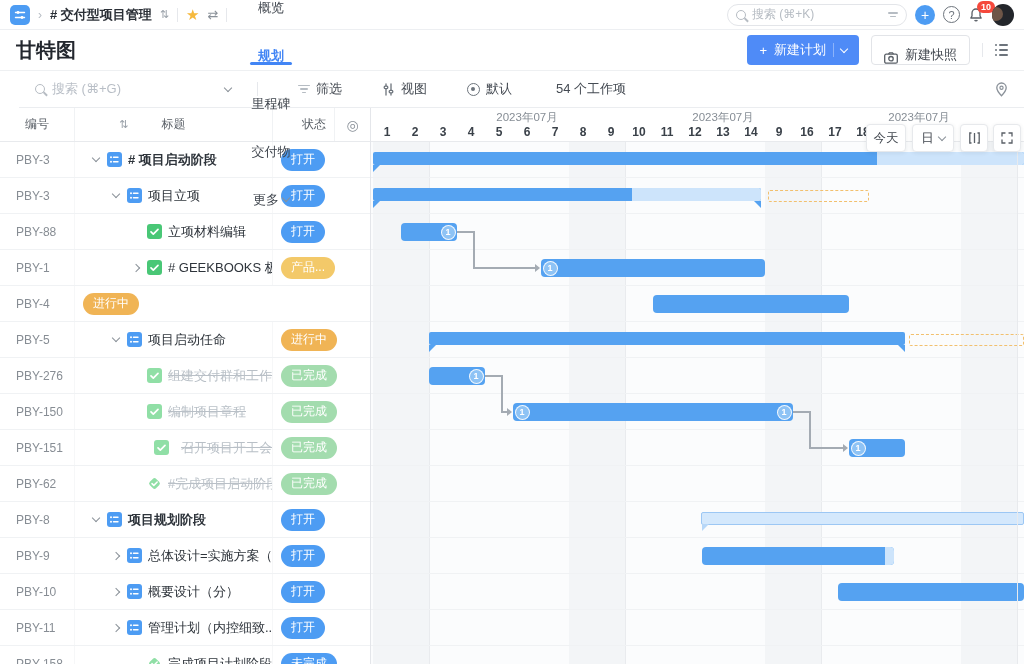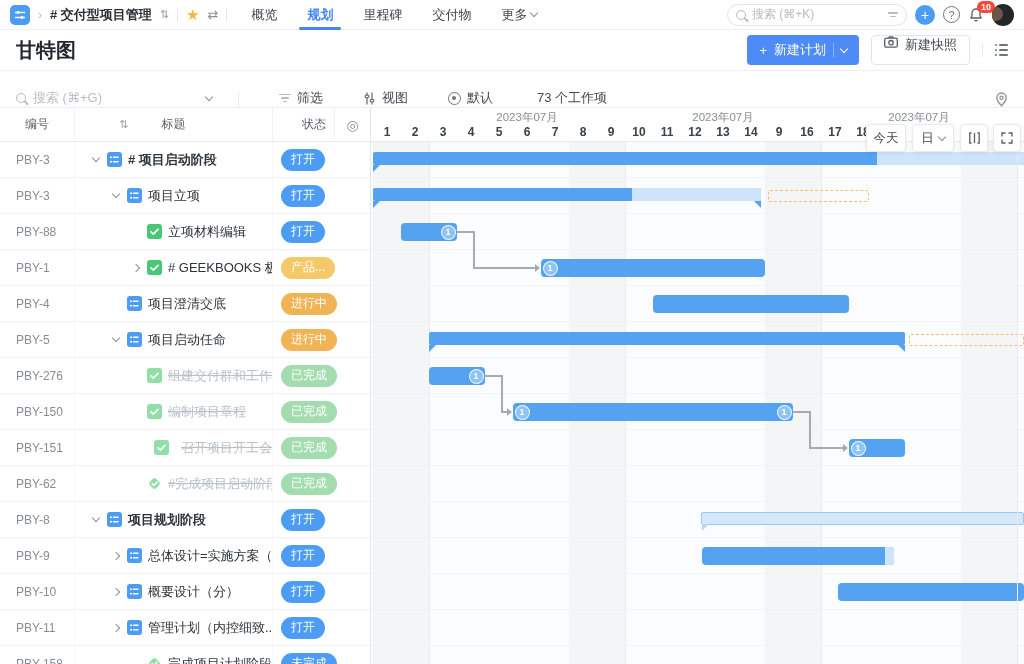--- a/index.html
+++ b/index.html
@@ -9,21 +9,21 @@
     border-bottom:1px solid #edeff2; background:#fff; position:relative; z-index:30;}
   .proj-ic { width:20px; height:20px; border-radius:5px; background:#4d9cf3; display:flex;
     align-items:center; justify-content:center; flex:none;}
   .proj-ic svg{display:block}
   .crumb-sep { color:#b6bcc3; font-size:12px; }
   .proj-name { font-size:13px; font-weight:bold; color:#2a2f36; white-space:nowrap;}
   .updown { color:#9aa1a9; font-size:11px; }
   .vdiv { width:1px; height:14px; background:#e6e8ec; flex:none;}
   .star { color:#f6b93d; font-size:15px; line-height:1;}
   .swap { color:#8a9199; font-size:13px;}
-  .tabs { display:flex; align-items:center; gap:30px; margin-left:16px; height:32px;}
+  .tabs { display:flex; align-items:center; gap:30px; margin-left:16px; height:32px;flex-direction:column;}
   .tab { font-size:13px; color:#40464e; height:30px; display:flex; align-items:center; gap:4px;
     position:relative; cursor:pointer; white-space:nowrap;}
   .tab.active { color:#4285f5; font-weight:bold;}
   .tab.active::after { content:""; position:absolute; left:-8px; right:-8px; bottom:0;
     height:3px; border-radius:2px; background:#4285f5;}
   .searchbox { margin-left:auto; width:180px; height:22px; border:1px solid #e3e5e9; border-radius:12px;
     background:#fff; display:flex; align-items:center; padding:0 8px; gap:6px; color:#b6bcc3;}
   .searchbox .ph { font-size:12px; white-space:nowrap; flex:1;}
   .i-search { width:10px; height:10px; border:1.5px solid #b6bcc3; border-radius:50%;
     position:relative; flex:none;}
@@ -48,28 +48,28 @@
   .chev.blue { border-color:#fff;}
 
   .subheader { height:41px; display:flex; align-items:center; padding:0 16px;
     border-bottom:1px solid #eef0f2;}
   .pgtitle { font-size:20px; font-weight:bold; color:#23272e;}
   .sub-right { margin-left:auto; display:flex; align-items:center; gap:12px;}
   .btn-blue { height:30px; background:#4f8bf7; border-radius:4px; color:#fff; font-size:13px;
     display:flex; align-items:center; padding:0 12px; gap:7px; cursor:pointer;}
   .btn-blue .sep { width:1px; height:14px; background:rgba(255,255,255,.35);}
   .btn-white { height:30px; background:#fff; border:1px solid #e2e4e8; border-radius:4px;
-    color:#40464e; font-size:13px; display:flex; align-items:flex-start; padding:0 12px; gap:7px; cursor:pointer;}
+    color:#40464e; font-size:13px; display:flex; align-items:flex-end; padding:0 12px; gap:7px; cursor:pointer;}
   .i-list3 { display:flex; flex-direction:column; gap:3px;}
   .i-list3 i { display:flex; align-items:center; gap:2px;}
   .i-list3 i::before { content:""; width:2px; height:2px; border-radius:50%; background:#6d747c;}
   .i-list3 i::after { content:""; width:9px; height:1.5px; background:#6d747c; border-radius:1px;}
 
-  .toolbar { height:37px; display:flex; align-items:flex-end; padding:0 16px; gap:26px;
-    border-bottom:1px solid #ebedf0;}
+  .toolbar { height:37px; display:flex; align-items:center; padding:0 16px; gap:26px;
+    border-bottom:1px solid #ebedf0;margin-left:19px;}
   .tb-search { display:flex; align-items:center; gap:7px; width:196px; color:#b8bec6;}
   .tb-search .ph { font-size:13px; flex:1;}
   .tb-item { display:flex; align-items:center; gap:6px; font-size:13px; color:#454b53; cursor:pointer;
     margin-left:14px; white-space:nowrap;}
   .count { font-size:13px; color:#454b53; margin-left:18px; white-space:nowrap;}
   .i-circ { width:13px; height:13px; border:1.5px solid #6d747c; border-radius:50%; position:relative;}
   .i-circ::after { content:""; position:absolute; width:4px; height:4px; border-radius:50%;
     background:#6d747c; left:3px; top:3px;}
   .tb-right { margin-left:auto; color:#8a9199;}
 
@@ -238,21 +238,21 @@
         </g>
         <rect x="2.2" y="3.2" width="3.6" height="2.4" rx="1" fill="#fff" stroke="#6d747c" stroke-width="1.3"></rect>
         <rect x="7.2" y="7.4" width="3.6" height="2.4" rx="1" fill="#fff" stroke="#6d747c" stroke-width="1.3"></rect>
       </svg>
     <span>视图</span>
   </div>
   <div class="tb-item">
     <span class="i-circ"></span>
     <span>默认</span>
   </div>
-  <span class="count">73 个工作项</span>
+  <span class="count">54 个工作项</span>
   <span class="tb-right pin">
     <svg width="13" height="15" viewBox="0 0 13 15">
         <path d="M6.5 1a4.7 4.7 0 0 1 4.7 4.7c0 3.2-4.7 8-4.7 8s-4.7-4.8-4.7-8A4.7 4.7 0 0 1 6.5 1z" fill="none" stroke="#8a9199" stroke-width="1.3"></path>
         <circle cx="6.5" cy="5.7" r="1.6" fill="none" stroke="#8a9199" stroke-width="1.2"></circle>
       </svg>
   </span>
 </div>
 
 <div class="content">
   <div class="tbl">
@@ -335,32 +335,20 @@
               </svg>
             </span>
             <span class="ttl"># GEEKBOOKS 极...</span>
           </div>
           <div class="td-status">
             <span class="pill" style="background: rgb(243, 201, 105);">产品...</span>
           </div>
         </div>
         <div class="trow">
           <div class="td-id">PBY-4</div>
-          <div class="td-title" style="padding-left: 36px;">
-            <span class="chevcell"></span>
-            <span class="rowic">
-              <svg width="15" height="15" viewBox="0 0 15 15">
-                <rect width="15" height="15" rx="3" fill="#4d9cf3"></rect>
-                <circle cx="4" cy="5.2" r="1" fill="#fff"></circle>
-                <circle cx="4" cy="9.8" r="1" fill="#fff"></circle>
-                <path d="M6.5 5.2h4.5M6.5 9.8h4.5" stroke="#fff" stroke-width="1.4" stroke-linecap="round"></path>
-              </svg>
-            </span>
-            <span class="ttl">项目澄清交底</span>
-          </div>
           <div class="td-status">
             <span class="pill" style="background: rgb(240, 180, 85);">进行中</span>
           </div>
         </div>
         <div class="trow">
           <div class="td-id">PBY-5</div>
           <div class="td-title" style="padding-left: 36px;">
             <span class="chevcell">
               <span class="chev down"></span>
             </span>

